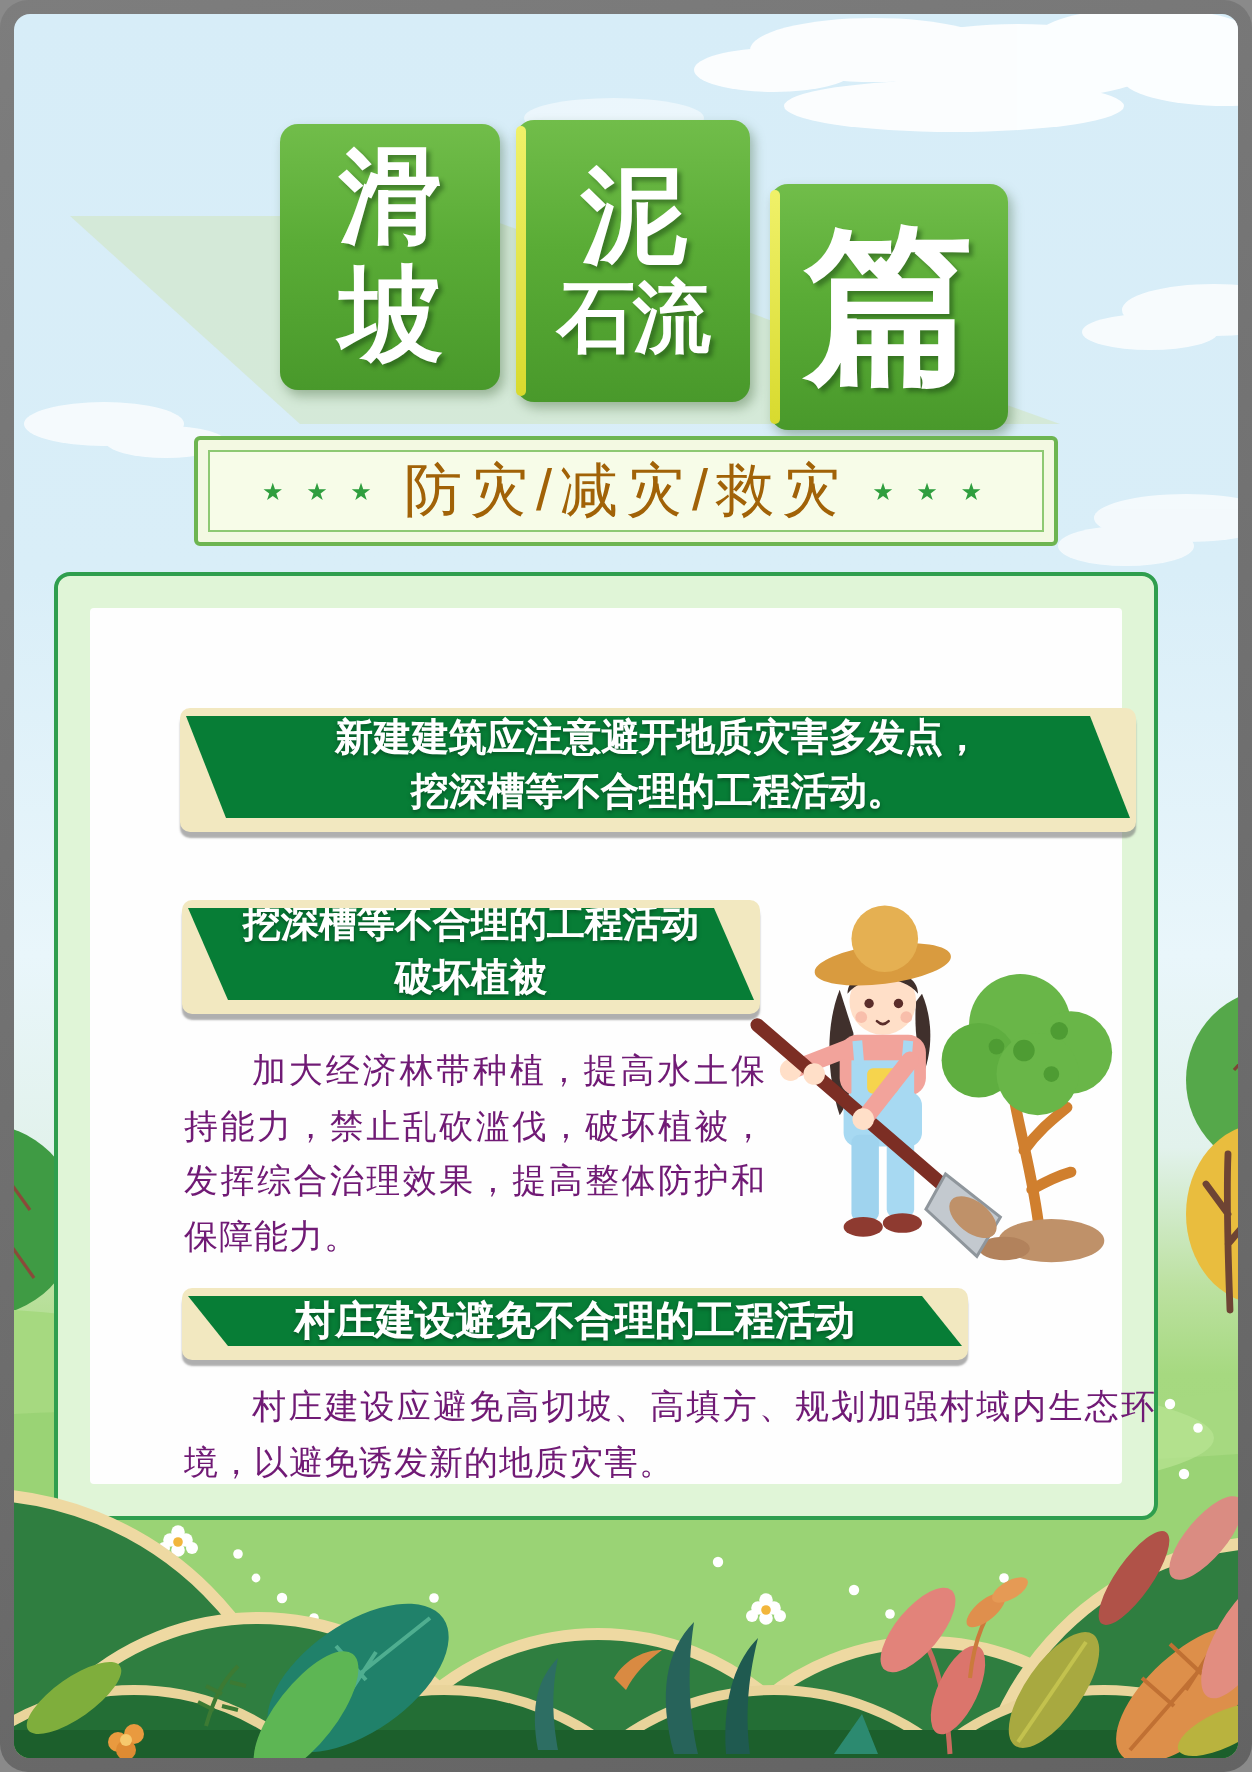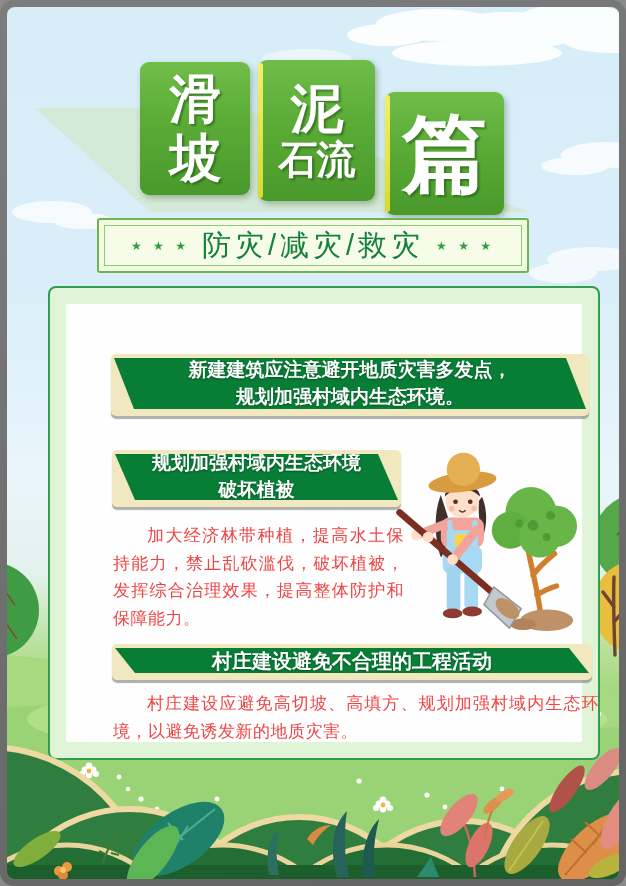--- a/index.html
+++ b/index.html
@@ -22,38 +22,38 @@
   #block1 .tchar{font-size:52px;}
   #block2{left:251px;top:53px;width:117px;height:141px;}
   #block2 .l1{font-size:53px;}
   #block2 .l2{font-size:39px;}
   #block3{left:378px;top:85px;width:119px;height:123px;}
   #block3 .tchar{font-size:86px;}
 
   
   .slogan{position:absolute;left:90px;top:211px;width:432px;height:55px;background:#f3f9e2;border:2px solid #6db551;border-radius:3px;box-sizing:border-box;padding:5px;}
   .slogan-inner{width:100%;height:100%;border:1px solid #8ec973;background:#f7fce8;box-sizing:border-box;display:flex;align-items:center;justify-content:center;gap:12px;}
-  .slogan-text{color:#15803d;font-size:29px;font-weight:500;letter-spacing:4px;white-space:nowrap;}
+  .slogan-text{color:#a16207;font-size:29px;font-weight:500;letter-spacing:4px;white-space:nowrap;}
   .stars{color:#2f9e3e;font-size:12px;letter-spacing:4px;white-space:nowrap;}
 
   
-  .card{position:absolute;left:41px;top:279px;width:552px;height:474px;background:#e0f5d7;border:2px solid #2f9e4e;border-radius:8px;box-sizing:border-box;}
+  .card{position:absolute;left:20px;top:279px;width:552px;height:474px;background:#e0f5d7;border:2px solid #2f9e4e;border-radius:8px;box-sizing:border-box;}
   .card-white{position:absolute;left:16px;top:16px;right:16px;bottom:16px;background:#fefefe;border-radius:2px;}
 
   .gbanner{position:absolute;background:#f2e8c0;border-radius:5px;box-shadow:0 3px 1px rgba(110,110,110,.55);}
   .gb-green{position:absolute;left:3px;right:3px;top:4px;bottom:7px;background:#077d36;
     clip-path:polygon(0 0, calc(100% - 20px) 0, 100% 100%, 20px 100%);
     display:flex;flex-direction:column;align-items:center;justify-content:center;}
   .gb-line{color:#fff;font-weight:bold;font-size:19px;line-height:1.4;text-align:center;text-shadow:0 1px 2px rgba(0,0,0,.35);white-space:nowrap;}
   #banner1{left:45px;top:50px;width:478px;height:62px;}
   #banner2{left:46px;top:146px;width:289px;height:57px;}
-  #banner3{left:46px;top:340px;width:480px;height:36px;}
+  #banner3{left:46px;top:340px;width:393px;height:36px;}
   #banner3 .gb-line{font-size:20px;}
 
-  .para{position:absolute;color:#ef4444;font-size:17px;line-height:1.62;letter-spacing:.5px;text-indent:2em;text-align:justify;}
+  .para{position:absolute;color:#701a75;font-size:17px;line-height:1.62;letter-spacing:.5px;text-indent:2em;text-align:justify;}
   #para1{left:47px;top:218px;width:291px;}
   #para2{left:47px;top:386px;width:486px;}
 
   .illo{position:absolute;left:318px;top:136px;width:196px;height:196px;}
 </style>
 </head>
 <body>
 
 <div class="screen">
   <div class="poster">
@@ -131,27 +131,27 @@
         <span class="stars">★ ★ ★</span>
       </div>
     </div>
 
     <div class="card">
       <div class="card-white">
 
         <div class="gbanner" id="banner1">
           <div class="gb-green">
             <div class="gb-line">新建建筑应注意避开地质灾害多发点，</div>
-            <div class="gb-line">规划加强村域内生态环境。</div>
+            <div class="gb-line">挖深槽等不合理的工程活动。</div>
           </div>
         </div>
 
         <div class="gbanner" id="banner2">
           <div class="gb-green">
-            <div class="gb-line">规划加强村域内生态环境</div>
+            <div class="gb-line">挖深槽等不合理的工程活动</div>
             <div class="gb-line">破坏植被</div>
           </div>
         </div>
 
         <div class="para" id="para1">加大经济林带种植，提高水土保持能力，禁止乱砍滥伐，破坏植被，发挥综合治理效果，提高整体防护和保障能力。</div>
 
         <svg class="illo" viewBox="0 0 200 200">
 
           <g>
             <path d="M160,180 C157,152 150,130 146,106 M152,138 C160,127 168,121 174,116 M156,158 C163,154 169,151 176,149" stroke="#d07f2e" stroke-width="5.5" fill="none" stroke-linecap="round"></path>

